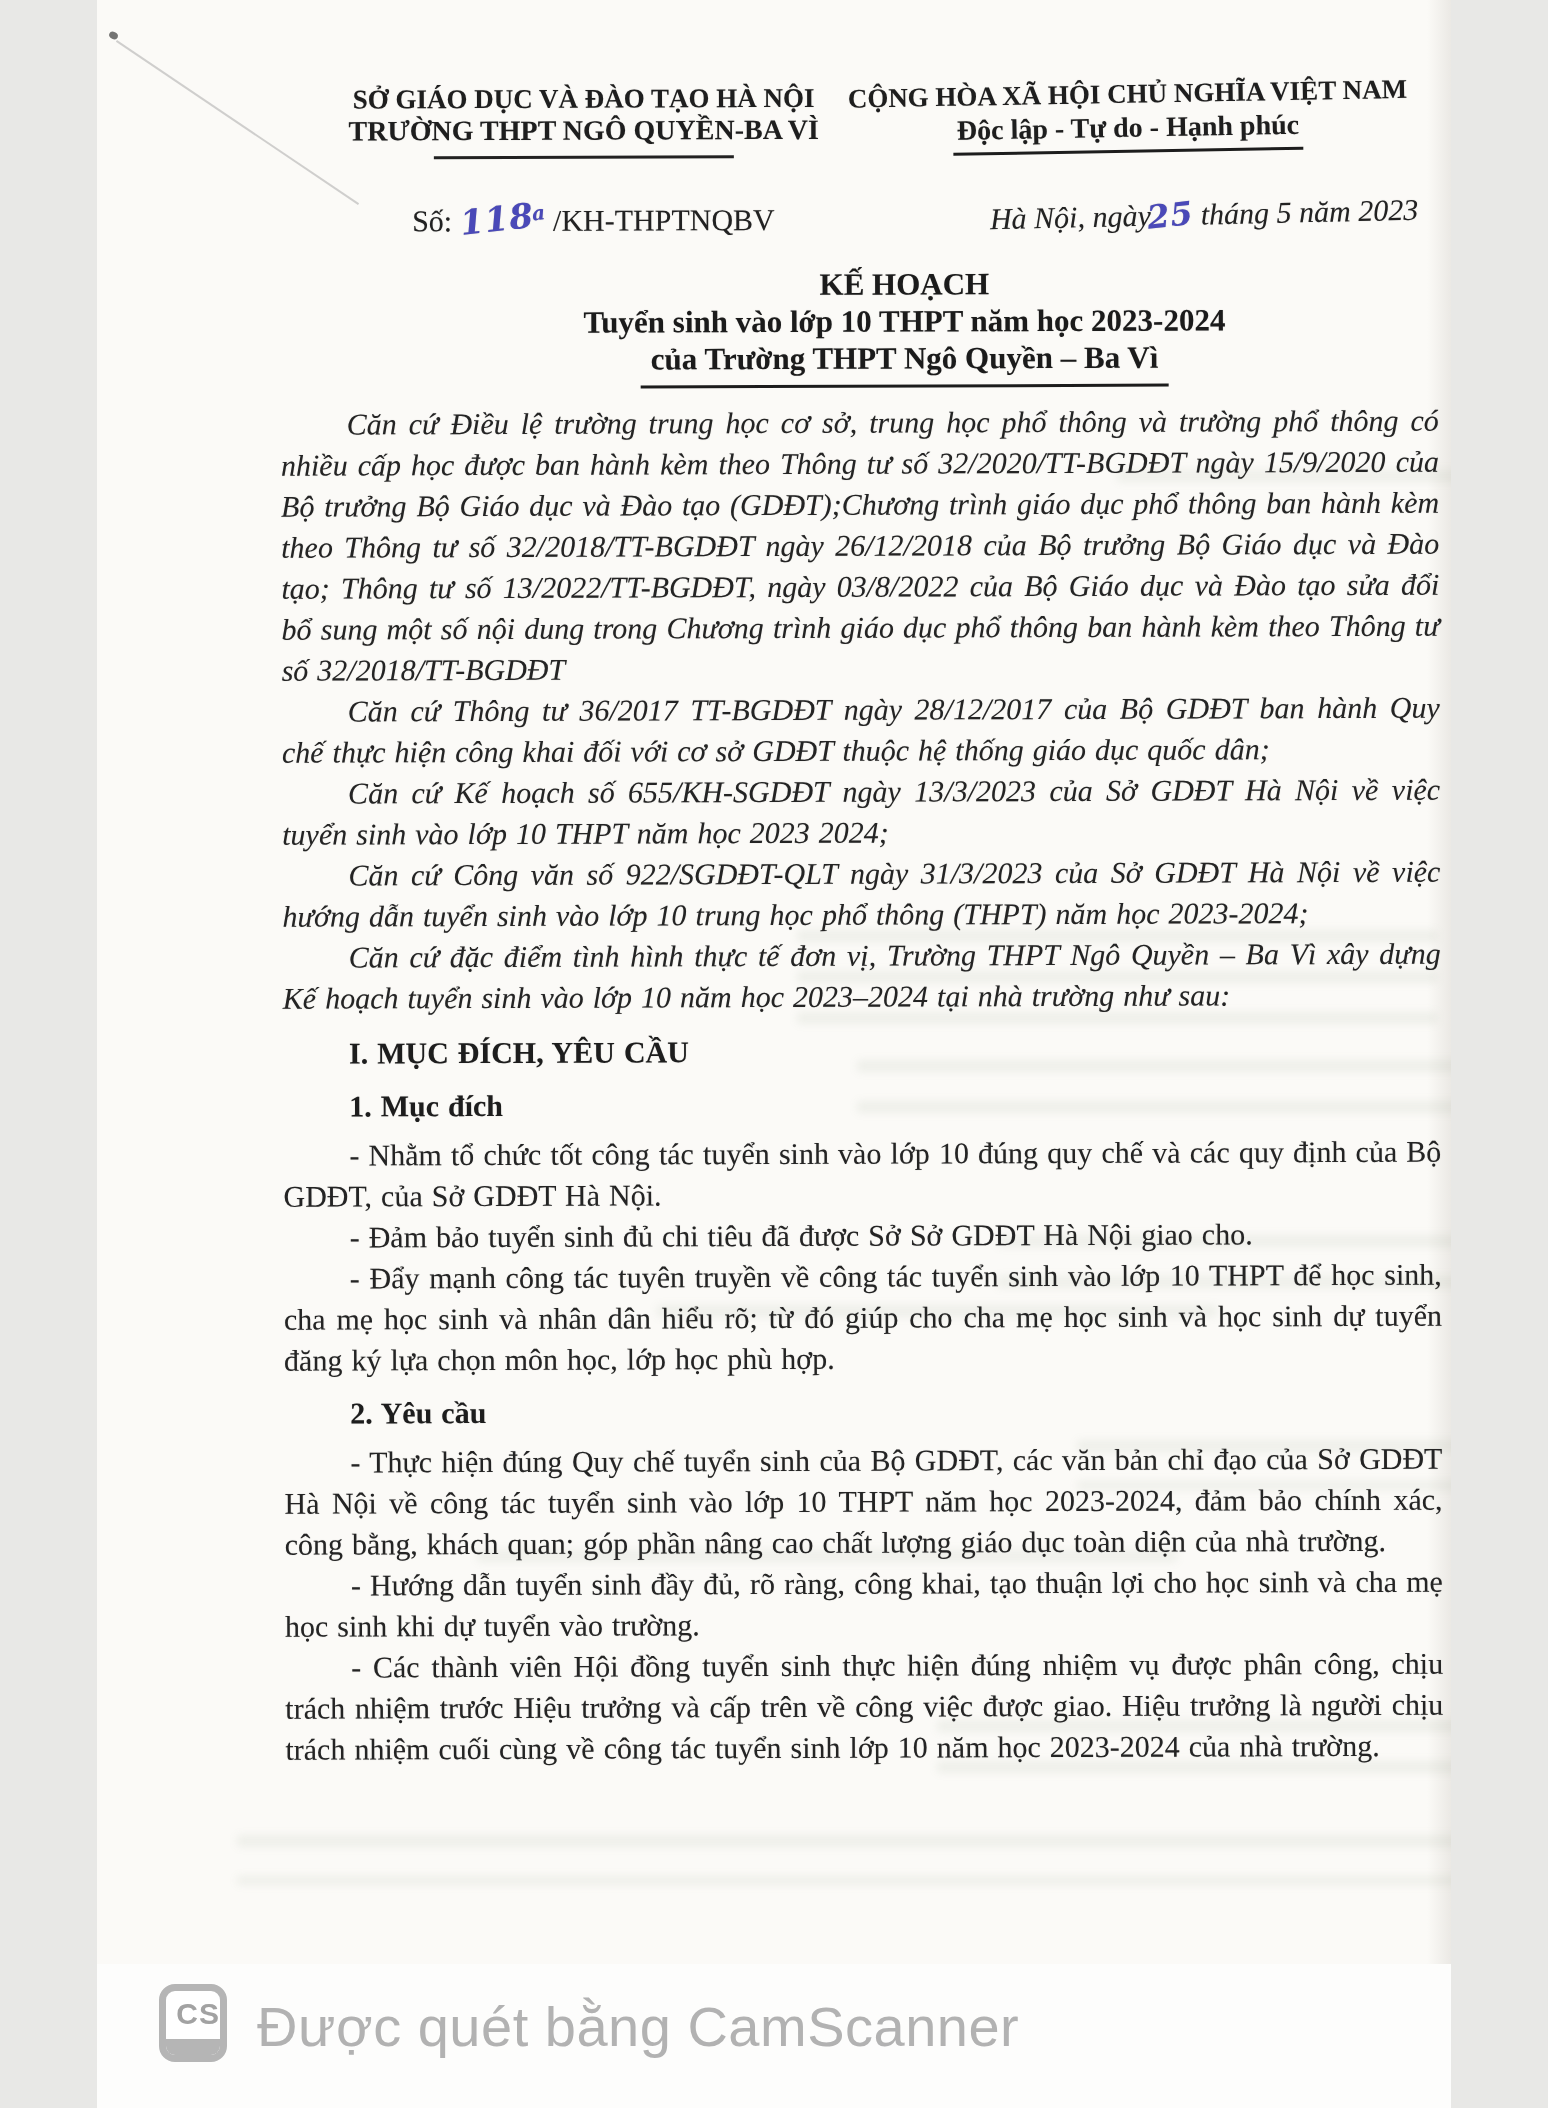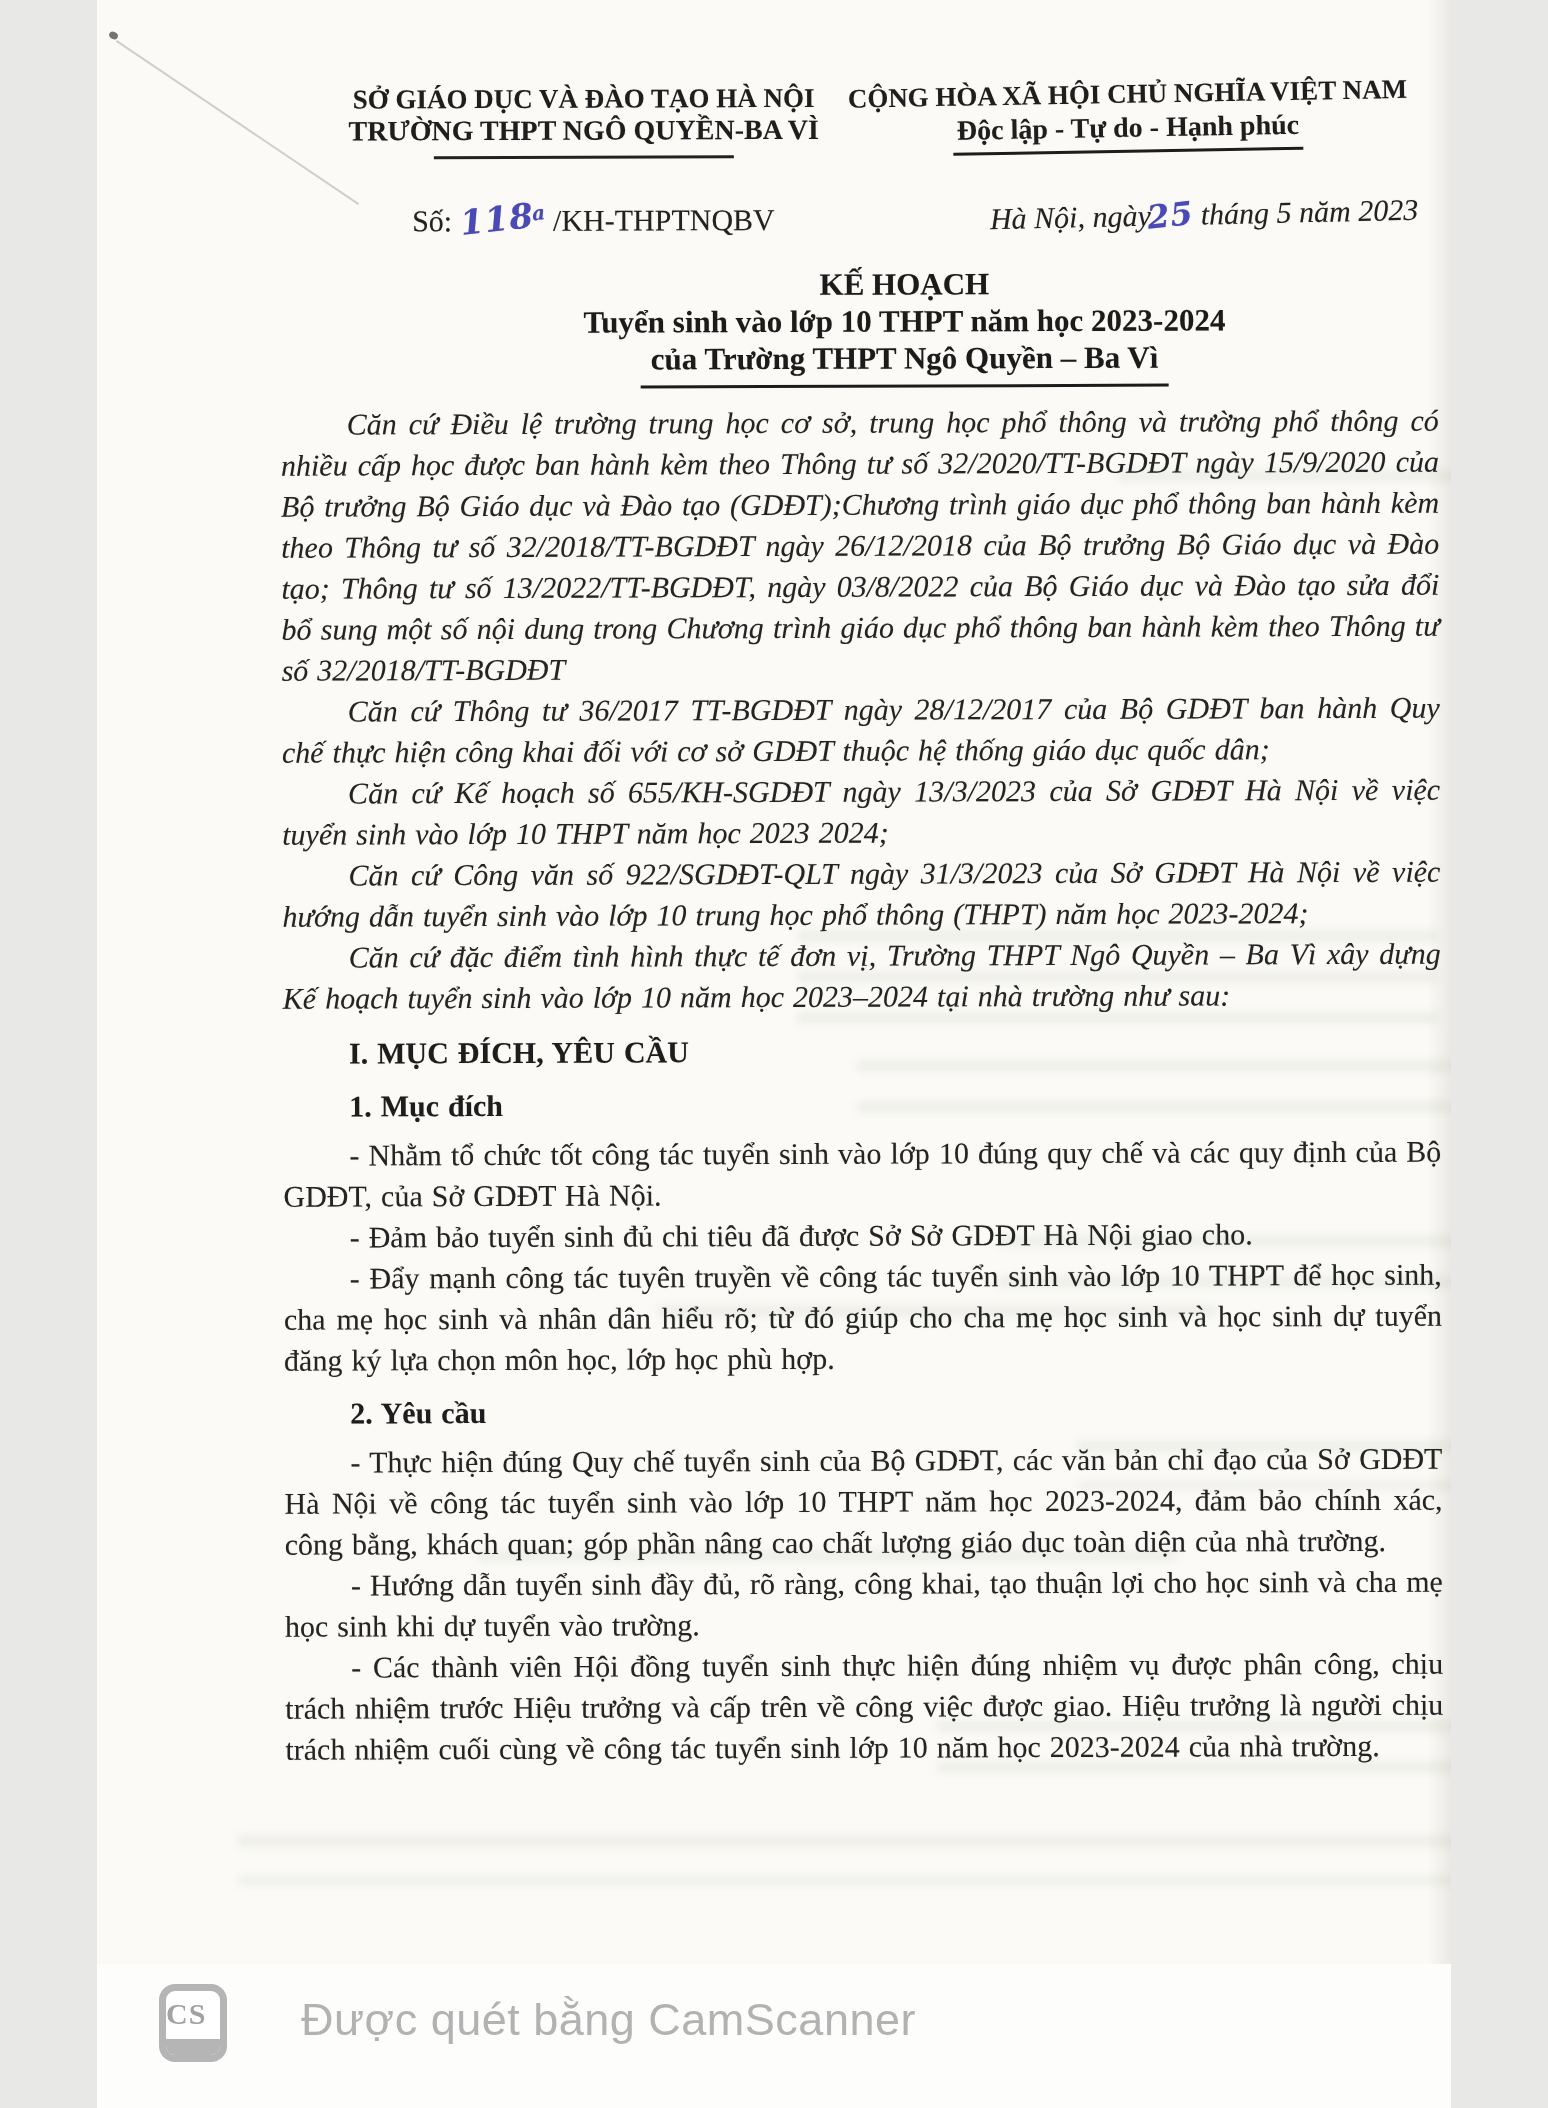--- a/index.html
+++ b/index.html
@@ -52,25 +52,25 @@
   .h-sub{margin:12px 0 8px;text-indent:66px;font-weight:bold;color:#1d1d1d;}
 
   
   .stamp{position:absolute;left:1436px;top:826px;width:112px;height:420px;opacity:.9;}
 
   
   .footer{position:absolute;left:0;top:1964px;width:100%;height:144px;background:#fdfdfc;
     font-family:"Liberation Sans","DejaVu Sans",sans-serif;}
   .cs-logo{position:absolute;left:62px;top:20px;width:68px;height:78px;box-sizing:border-box;
     border:7px solid #b5b5b5;border-radius:16px;background:#fff;overflow:hidden;}
-  .cs-logo .cs-txt{display:block;text-align:left;margin-top:6px;
-    font-size:30px;font-weight:bold;color:#a2a2a2;letter-spacing:1px;font-family:Liberation Serif, serif;}
+  .cs-logo .cs-txt{display:block;text-align:right;margin-top:6px;
+    font-size:30px;font-weight:bold;color:#a2a2a2;letter-spacing:1px;}
   .cs-logo .cs-bar{position:absolute;bottom:0;left:0;right:0;height:16px;background:#b5b5b5;}
-  .cs-caption{position:absolute;left:160px;top:30px;font-size:45px;color:#b2b2b2;
-    letter-spacing:.5px;font-weight:500;margin-left:44px;}
+  .cs-caption{position:absolute;left:160px;top:30px;font-size:56px;color:#b2b2b2;
+    letter-spacing:.5px;font-weight:500;}
 </style>
 </head>
 <body>
 
 <div class="page">
 
   <div class="edge-right"></div>
   <div class="corner-dot"></div>
   <div class="scratch"></div>
   <div class="bleed" style="left:1020px;top:470px;width:420px;height:40px"></div>

